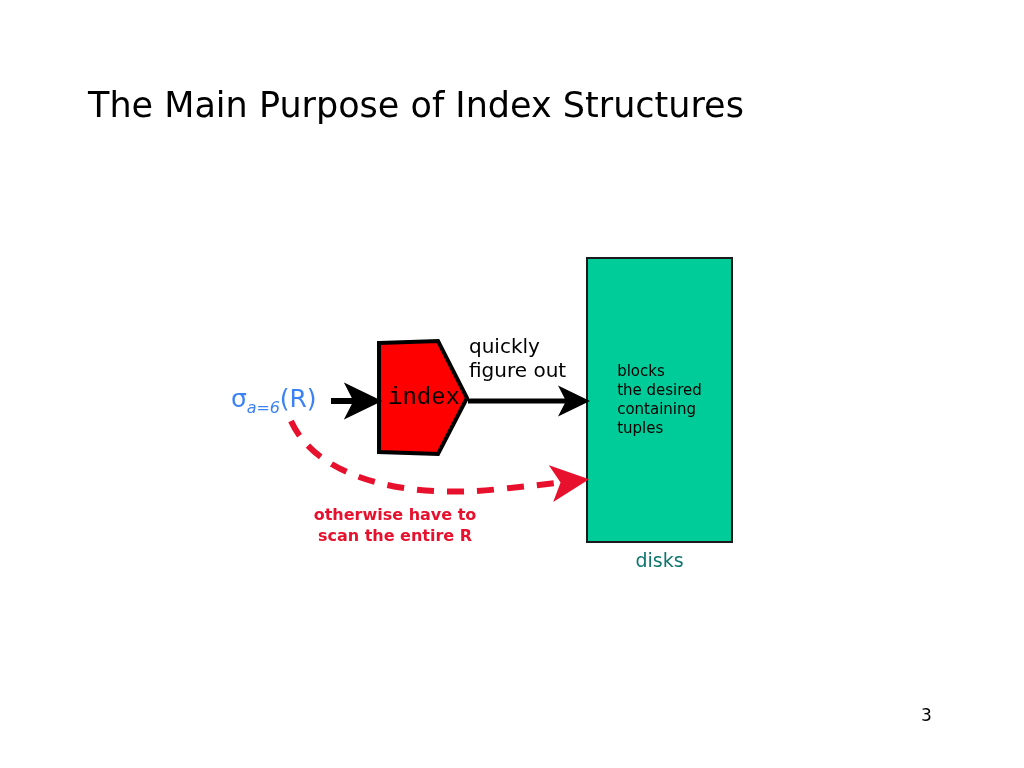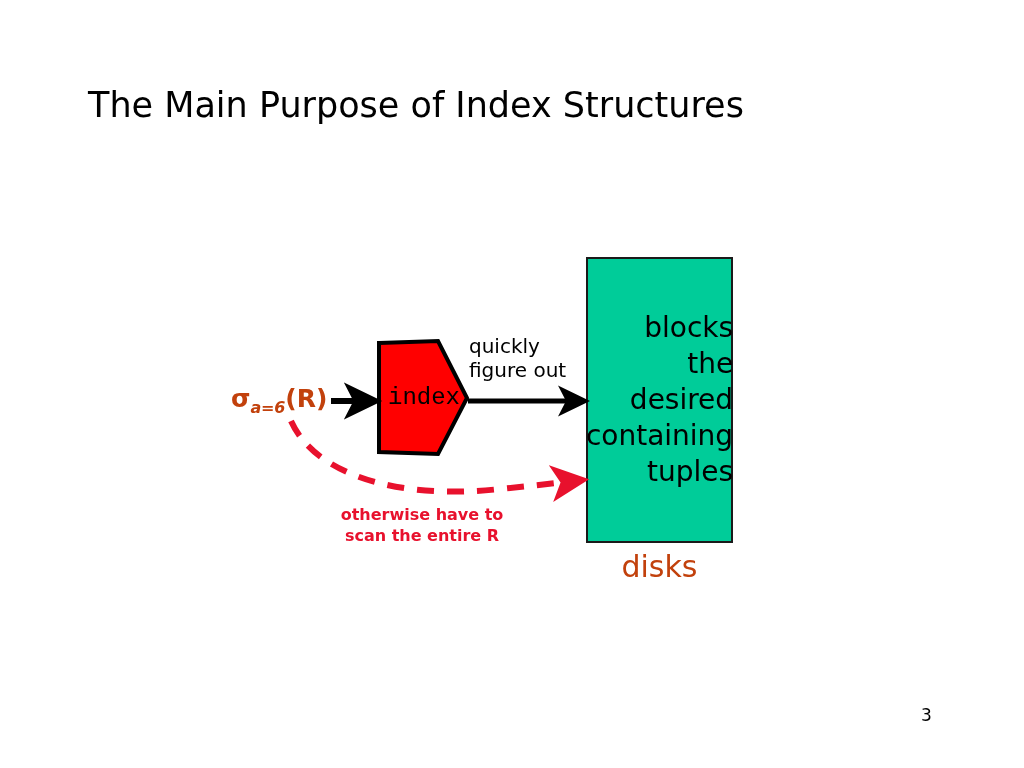--- a/index.html
+++ b/index.html
@@ -46,24 +46,23 @@
     font-size: 17px;
     color: #000000;
   }
 
   
   .sigma-expr {
     position: absolute;
     left: 231px;
     top: 386px;
     font-size: 25px;
-    color: #c2410c;
+    color: #3b82f6;
     white-space: nowrap;
     line-height: 1;
-    font-weight: bold;
   }
   .sigma-expr .sub {
     font-size: 16px;
     font-style: italic;
     vertical-align: -0.35em;
     letter-spacing: -0.2px;
   }
 
   .green-box {
     position: absolute;
@@ -72,35 +71,35 @@
     width: 147px;
     height: 286px;
     background: #00CC99;
     border: 2px solid #1a1a1a;
     box-sizing: border-box;
     display: flex;
     align-items: center;
     justify-content: center;
   }
   .green-box-text {
-    font-size: 28px;
+    font-size: 15px;
     line-height: 1.28;
     color: #000000;
-    text-align: right;
+    text-align: left;
     padding: 0 4px;
   }
 
   .disks-label {
     position: absolute;
     left: 586px;
     top: 549px;
     width: 147px;
     text-align: center;
-    font-size: 30px;
-    color: #c2410c;
+    font-size: 19px;
+    color: #0f766e;
   }
 
   .pentagon-wrap {
     position: absolute;
     left: 376px;
     top: 338px;
     width: 93px;
     height: 119px;
   }
   .pentagon-wrap svg {
@@ -127,21 +126,21 @@
     top: 334px;
     width: 118px;
     text-align: left;
     font-size: 20px;
     line-height: 1.22;
     color: #000000;
   }
 
   .otherwise-label {
     position: absolute;
-    left: 320px;
+    left: 293px;
     top: 505px;
     width: 204px;
     text-align: center;
     font-size: 16px;
     line-height: 1.3;
     color: #E8112D;
     font-weight: 600;
   }
 
   .arrows-layer {

